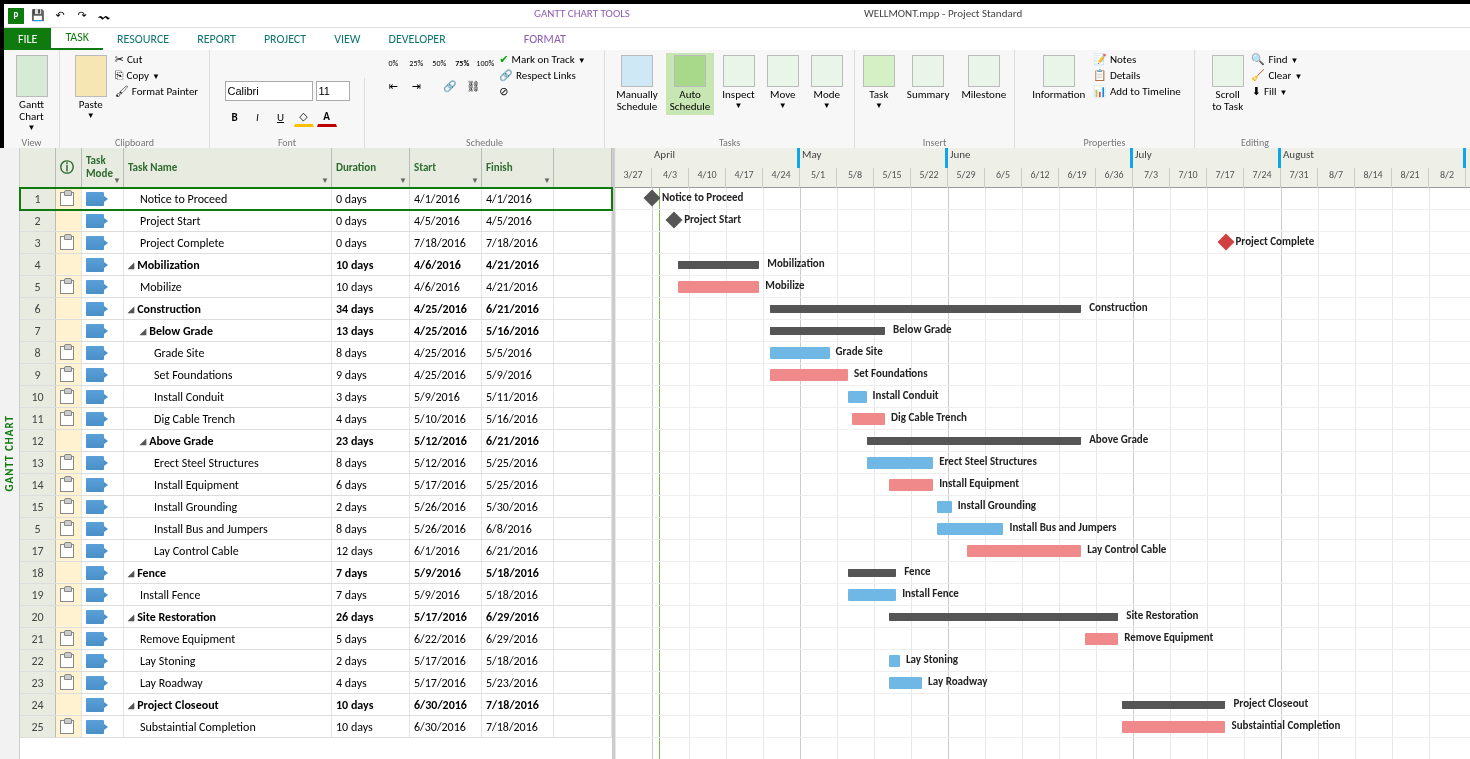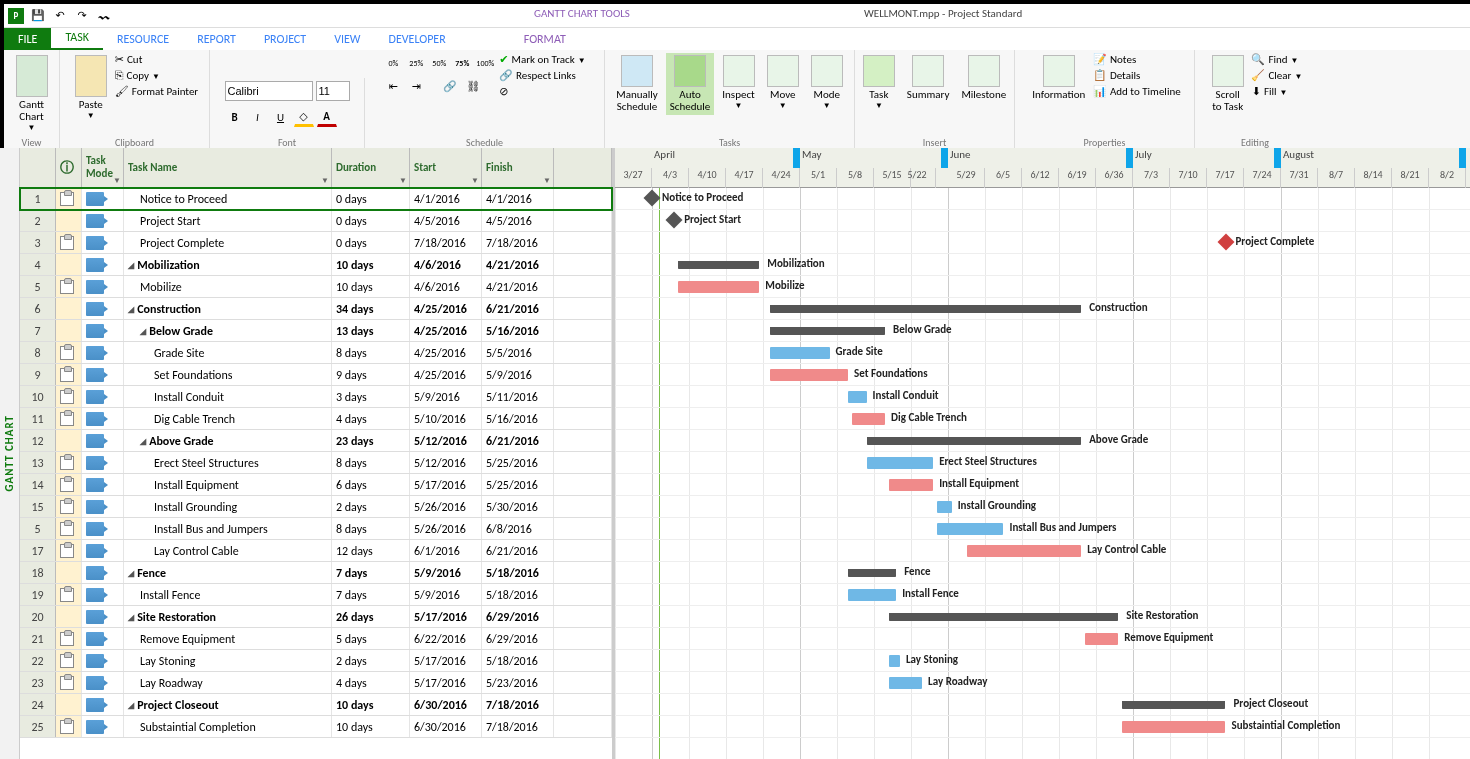--- a/index.html
+++ b/index.html
@@ -6,21 +6,21 @@
 html,body { width:1470px; height:759px; font-family:"Segoe UI",Calibri,sans-serif; font-size:11px; background:#fff; overflow:hidden; border:2px solid #000;}
 
 .titlebar { height:24px; background:#fff; display:flex; align-items:center; position:relative; border-bottom:1px solid #ddd;}
 .titlebar .left { display:flex; gap:6px; align-items:center; padding-left:4px;}
 .ticon { width:16px; height:16px; display:inline-flex; align-items:center; justify-content:center;}
 .titlebar .tooltype { position:absolute; left:530px; top:3px; color:#8e5db7; font-size:11px; font-weight:normal;}
 .titlebar .titletext { position:absolute; left:860px; top:3px; color:#444;}
 
 .ribtabs { height:22px; display:flex; align-items:flex-end;}
 .ribtabs .file { background:#0f7b0f; color:#fff; padding:4px 14px; font-size:12px;}
-.ribtabs .tab { padding:4px 14px; font-size:12px; color:#3b82f6; cursor:pointer;}
+.ribtabs .tab { padding:4px 14px; font-size:12px; color:#0f766e; cursor:pointer;}
 .ribtabs .tab.active { color:#0f7b0f; border-bottom:2px solid #0f7b0f; background:#fff;}
 .ribtabs .tab.format { color:#8e5db7;}
 
 .ribbon { height:102px; border-bottom:1px solid #ccc; display:flex; background:#f7f7f7;}
 .group { border-right:1px solid #ddd; padding:3px 6px 2px 6px; display:flex; flex-direction:column; justify-content:space-between; align-items:center;}
 .group .body { display:flex; gap:4px; align-items:flex-start; flex:1;}
 .group .label { color:#777; font-size:10px; text-align:center; padding-top:2px; white-space:nowrap;}
 .vbtn { display:flex; flex-direction:column; align-items:center; padding:2px 4px; cursor:pointer; font-size:11px; text-align:center; line-height:1.1;}
 .vbtn .ico { width:32px; height:32px; background:#e8f5e8; border:1px solid #bbb; margin-bottom:2px;}
 .vbtn.big .ico { width:32px; height:42px;}
@@ -54,21 +54,21 @@
 .indent1 { padding-left:16px !important;}
 .indent2 { padding-left:30px !important;}
 .caret::before{ content:"◢"; font-size:8px; color:#555; margin-right:3px; display:inline-block; transform:translateY(-1px);}
 .modeicon { width:18px; height:14px; background:linear-gradient(#5aa0d8,#4a90c8); border-radius:1px; display:inline-block; position:relative;}
 .modeicon::after{content:""; position:absolute; right:-4px; top:4px; border-left:4px solid #4a90c8; border-top:3px solid transparent; border-bottom:3px solid transparent;}
 .clipico{ width:14px; height:14px; border:1px solid #888; background:#fff; position:relative;}
 .clipico::before{content:""; position:absolute; top:-3px; left:3px; width:6px; height:4px; border:1px solid #888; border-radius:2px 2px 0 0; background:#ccc;}
 
 .gantt { flex:1; display:flex; flex-direction:column; overflow:hidden; position:relative;}
 .ghead { height:40px; border-bottom:1px solid #999; position:relative; background:#eef0e8;}
-.ghead .month { position:absolute; top:0; height:20px; border-right:7px solid #0ea5e9; color:#444; padding-left:2px; font-size:11px;}
+.ghead .month { position:absolute; top:0; height:20px; border-right:3px solid #0ea5e9; color:#444; padding-left:2px; font-size:11px;}
 .ghead .week { position:absolute; top:20px; height:20px; border-right:1px solid #ccc; color:#555; font-size:10px; text-align:center;}
 .gbody { flex:1; position:relative; background:#fff;}
 .grow { height:22px; border-bottom:1px solid #eee; position:relative;}
 .gbar { position:absolute; height:12px; top:5px; border-radius:1px;}
 .gbar.task { background:#6fb8e6;}
 .gbar.crit { background:#f08a8a;}
 .gbar.summary { height:8px; top:7px; background:#555;}
 .gbar.summary::before, .gbar.summary::after { content:""; position:absolute; top:0; width:0; height:0; border-top:8px solid #555; }
 .gbar.summary::before{ left:-0px; border-right:5px solid transparent; border-left:0;}
 .gbar.summary::after{ right:-0px; border-left:5px solid transparent; border-right:0;}
@@ -683,21 +683,21 @@
         <div class="month" style="left: 518px; width: 148px;">July</div>
         <div class="month" style="left: 666px; width: 185px;">August</div>
         <div class="week" style="left: 0px; width: 37px;">3/27</div>
         <div class="week" style="left: 37px; width: 37px;">4/3</div>
         <div class="week" style="left: 74px; width: 37px;">4/10</div>
         <div class="week" style="left: 111px; width: 37px;">4/17</div>
         <div class="week" style="left: 148px; width: 37px;">4/24</div>
         <div class="week" style="left: 185px; width: 37px;">5/1</div>
         <div class="week" style="left: 222px; width: 37px;">5/8</div>
         <div class="week" style="left: 259px; width: 37px;">5/15</div>
-        <div class="week" style="left: 284px; width: 37px;">5/22</div>
+        <div class="week" style="left: 296px; width: 37px;">5/22</div>
         <div class="week" style="left: 333px; width: 37px;">5/29</div>
         <div class="week" style="left: 370px; width: 37px;">6/5</div>
         <div class="week" style="left: 407px; width: 37px;">6/12</div>
         <div class="week" style="left: 444px; width: 37px;">6/19</div>
         <div class="week" style="left: 481px; width: 37px;">6/36</div>
         <div class="week" style="left: 518px; width: 37px;">7/3</div>
         <div class="week" style="left: 555px; width: 37px;">7/10</div>
         <div class="week" style="left: 592px; width: 37px;">7/17</div>
         <div class="week" style="left: 629px; width: 37px;">7/24</div>
         <div class="week" style="left: 666px; width: 37px;">7/31</div>

